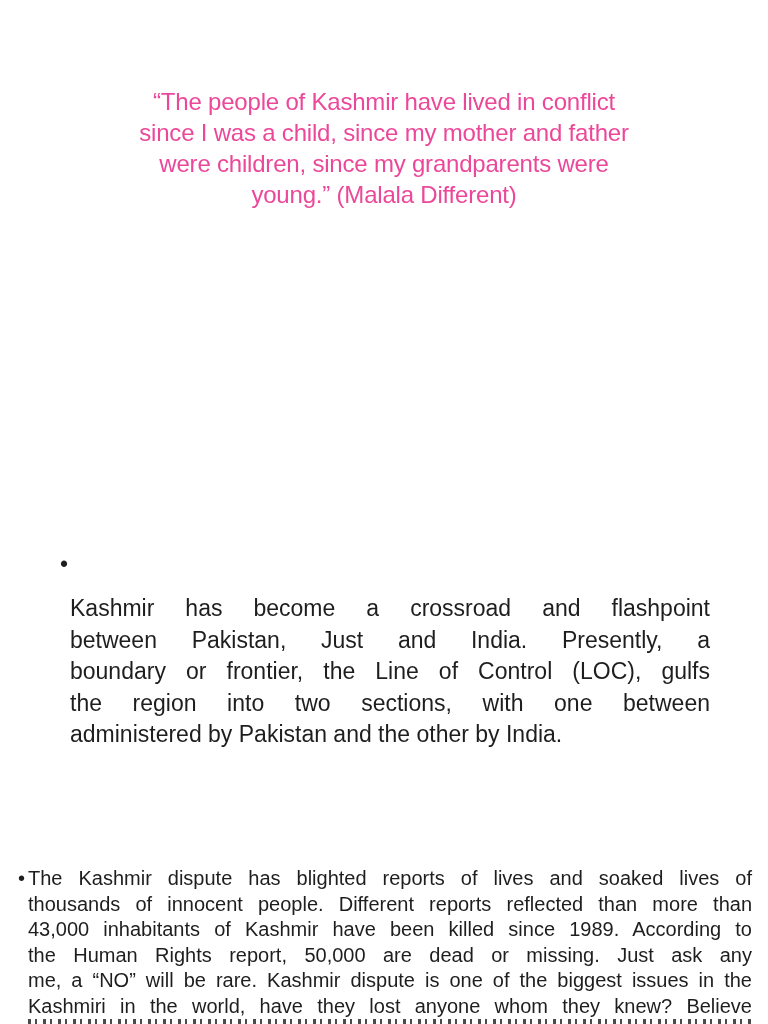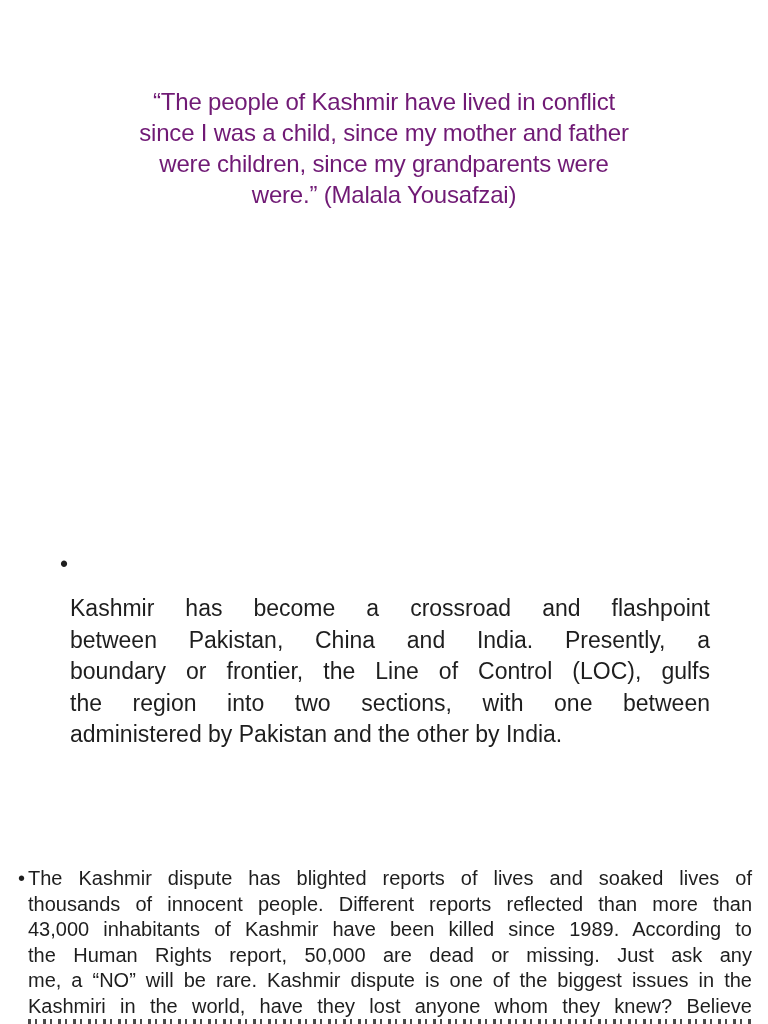--- a/index.html
+++ b/index.html
@@ -25,21 +25,21 @@
   .quote-block {
     position: absolute;
     top: 86px;
     left: 74px;
     width: 620px;
     text-align: center;
     font-size: 24px;
     line-height: 31px;
     font-weight: 300;
     letter-spacing: -0.2px;
-    color: #701a75;
+    color: #ec4899;
   }
 
   
   .para {
     position: absolute;
     color: #1e1e1e;
   }
   .para .bullet {
     position: absolute;
     left: 0;
@@ -92,28 +92,28 @@
 </style>
 </head>
 <body>
 
 <div class="page">
 
   <div class="quote-block">
     <div class="qline">“The people of Kashmir have lived in conflict</div>
     <div class="qline">since I was a child, since my mother and father</div>
     <div class="qline">were children, since my grandparents were</div>
-    <div class="qline">were.” (Malala Yousafzai)</div>
+    <div class="qline">young.” (Malala Different)</div>
   </div>
 
   <div class="para para1">
     <span class="bullet">•</span>
     <div class="ptext">
       <div class="jline">Kashmir has become a crossroad and flashpoint</div>
-      <div class="jline">between Pakistan, China and India. Presently, a</div>
+      <div class="jline">between Pakistan, Just and India. Presently, a</div>
       <div class="jline">boundary or frontier, the Line of Control (LOC), gulfs</div>
       <div class="jline">the region into two sections, with one between</div>
       <div class="jline lastline">administered by Pakistan and the other by India.</div>
     </div>
   </div>
 
   <div class="para para2">
     <span class="bullet">•</span>
     <div class="ptext">
       <div class="jline">The Kashmir dispute has blighted reports of lives and soaked lives of</div>

